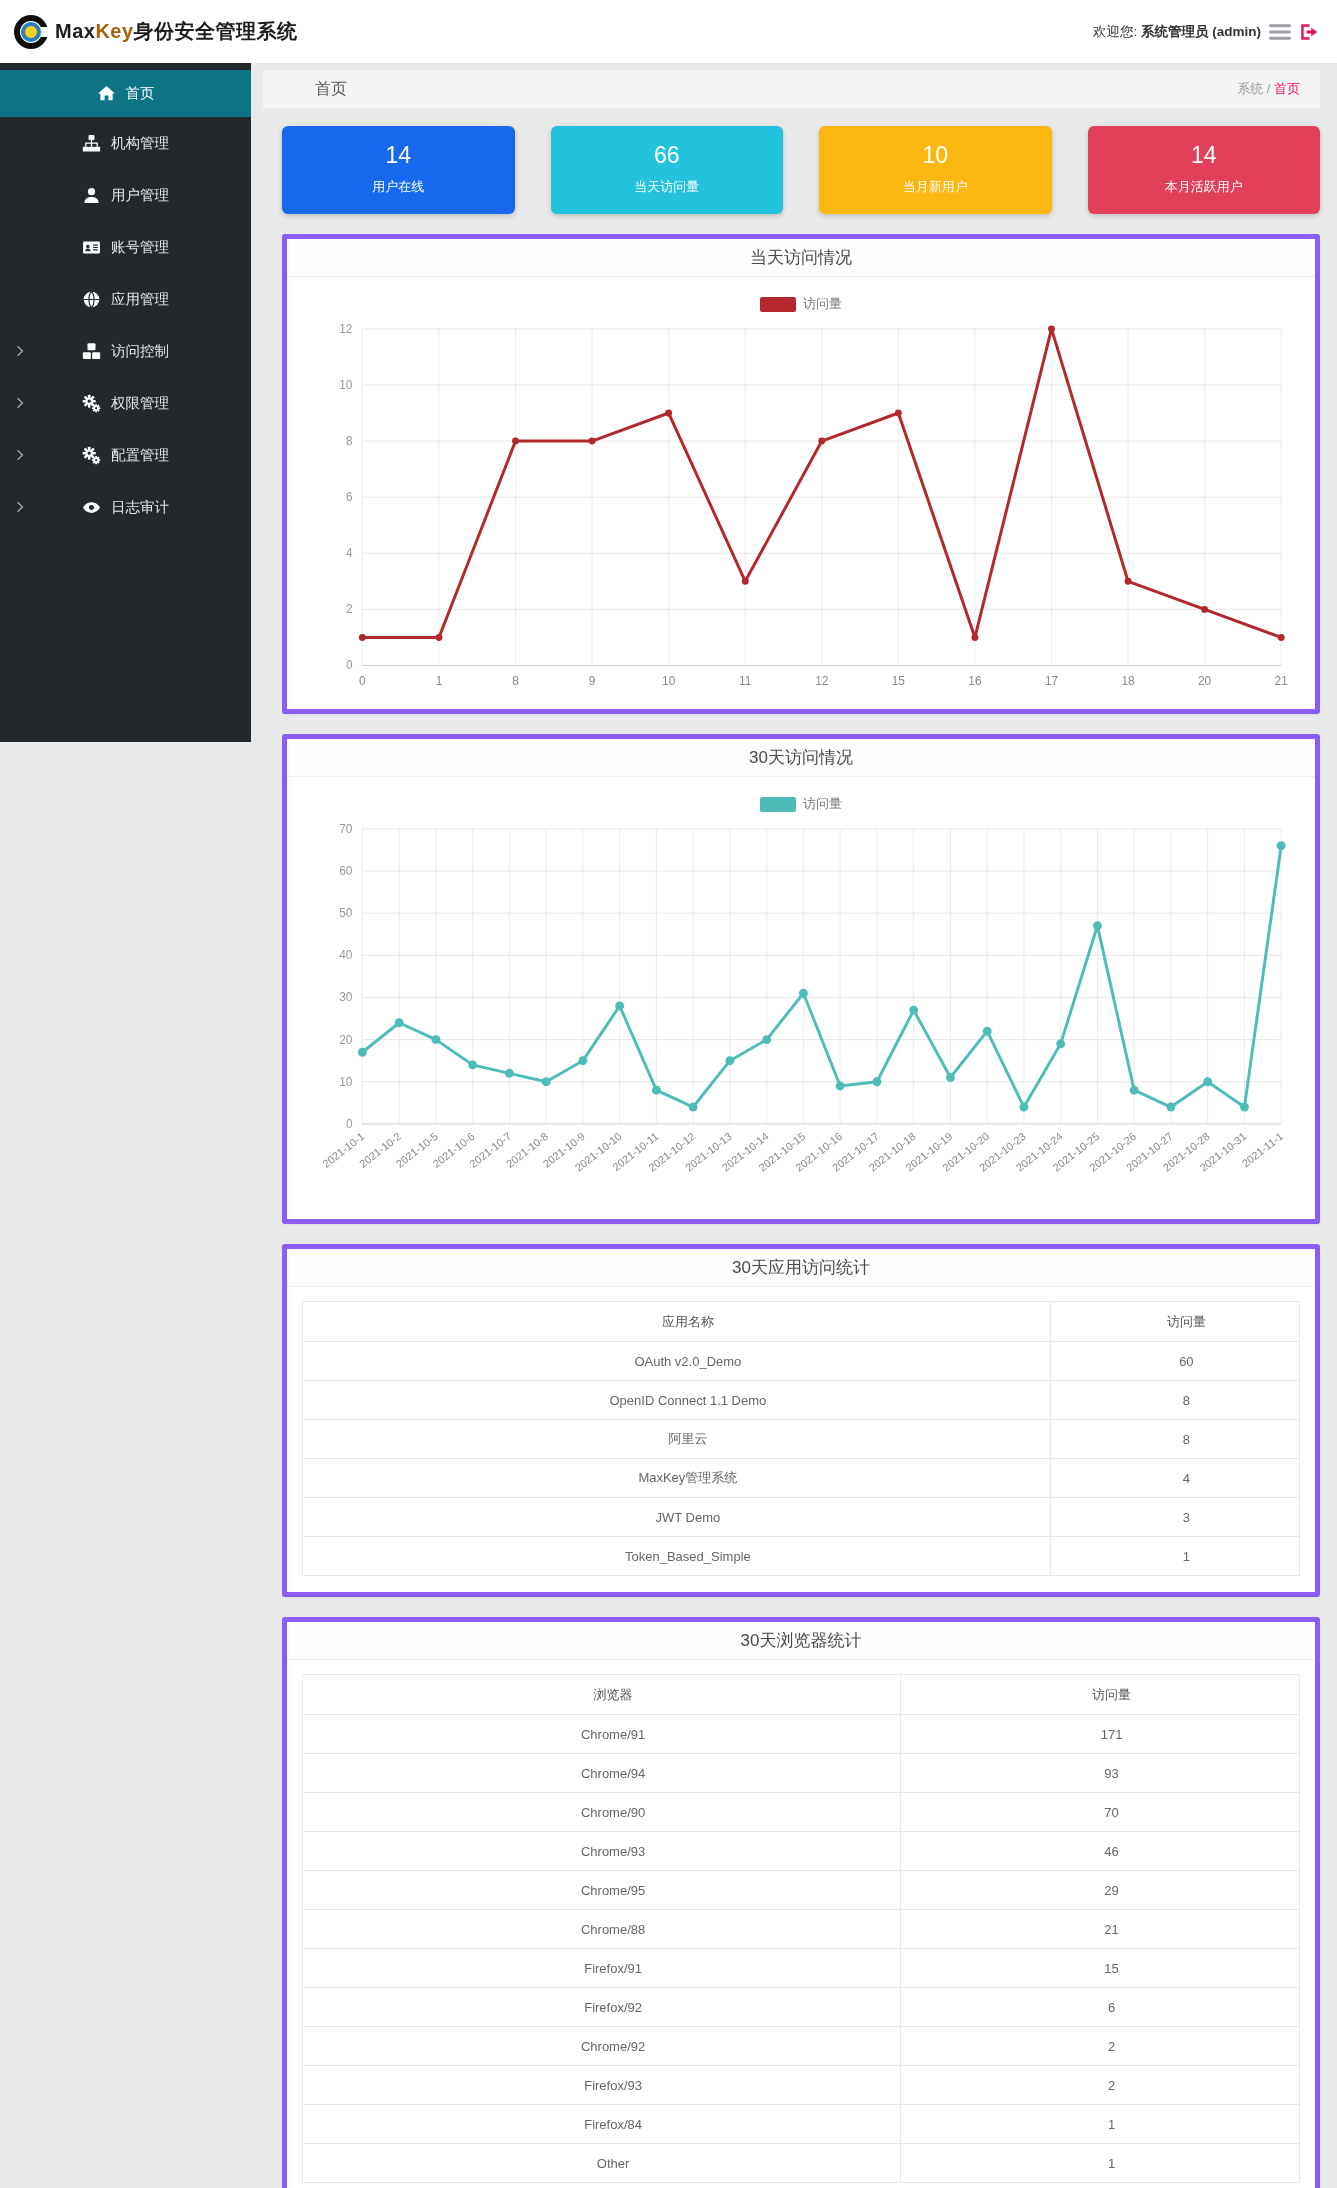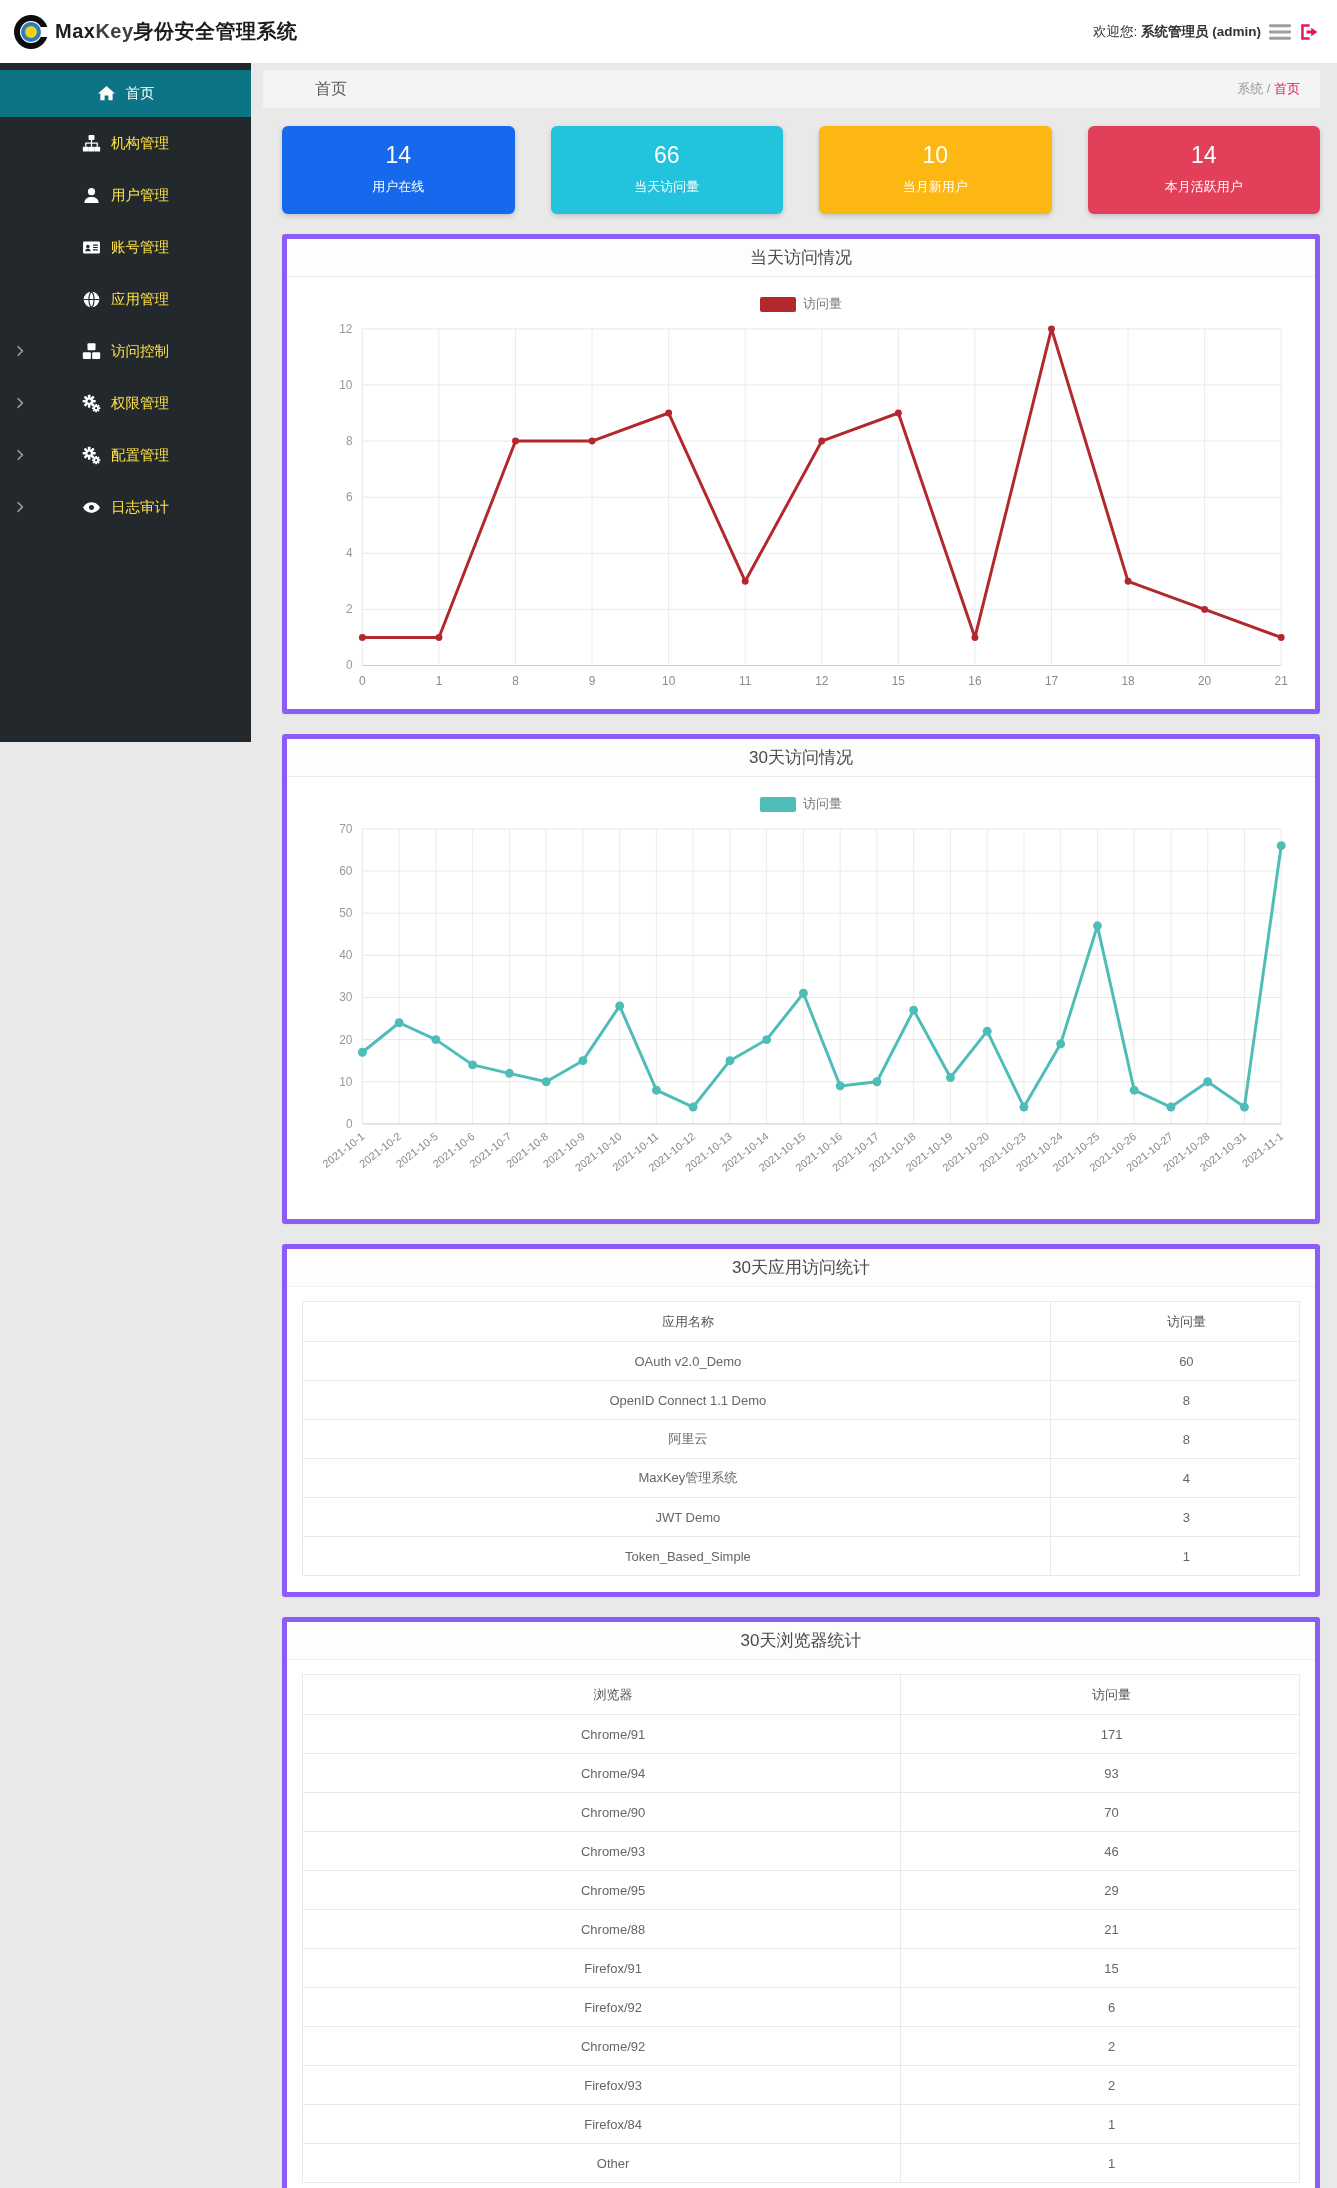--- a/index.html
+++ b/index.html
@@ -7,31 +7,31 @@
 
   
   .header{position:absolute;top:0;left:0;width:1337px;height:63px;background:#fff;box-sizing:border-box;
           display:flex;align-items:center;justify-content:space-between;padding:0 18px 0 14px;z-index:5;}
   .logo{display:flex;align-items:center;gap:7px;}
   .logo-mark{position:relative;width:34px;height:34px;border-radius:50%;background:#0d0d0d;display:inline-block;flex:none;}
   .lm-gap{position:absolute;right:-2px;top:12px;width:9px;height:10px;background:#fff;}
   .lm-white{position:absolute;left:6px;top:6px;width:22px;height:22px;border-radius:50%;background:#fff;display:flex;align-items:center;justify-content:center;}
   .lm-yellow{width:12px;height:12px;border-radius:50%;background:#f2d118;border:4px solid #2b7cc1;}
   .brand{font-size:20px;font-weight:bold;color:#1d1d1d;letter-spacing:.5px;white-space:nowrap;}
-  .b-gold{color:#404040;}
+  .b-gold{color:#a16207;}
   .header-right{display:flex;align-items:center;gap:8px;}
   .welcome{font-size:13.5px;color:#333;}
   .welcome b{font-weight:bold;}
   .hicon{display:inline-flex;align-items:center;cursor:pointer;}
 
   
   .sidebar{position:absolute;top:63px;left:0;width:251px;height:679px;background:#23282d;z-index:4;}
   .sidebar ul{list-style:none;margin:0;padding:7px 0 0 0;}
   .sidebar li{position:relative;height:52px;display:flex;align-items:center;justify-content:center;
-              color:#fde047;font-size:14.5px;cursor:pointer;}
+              color:#e5e5e5;font-size:14.5px;cursor:pointer;}
   .sidebar li.active{background:#0d7486;color:#fff;height:47px;}
   .mi-icon{display:inline-flex;width:19px;height:19px;margin-right:10px;flex:none;}
   .mi-icon svg{width:100%;height:100%;}
   .chev{position:absolute;left:16px;top:50%;transform:translateY(-50%);display:inline-flex;}
 
   
   .main{position:absolute;top:63px;left:251px;width:1086px;box-sizing:border-box;padding:7px 17px 0 12px;}
   .crumbbar{height:38px;background:#f4f4f4;display:flex;align-items:center;justify-content:space-between;
             padding:0 20px 0 52px;box-sizing:border-box;}
   .crumb-title{font-size:16px;color:#5a5a5a;}

